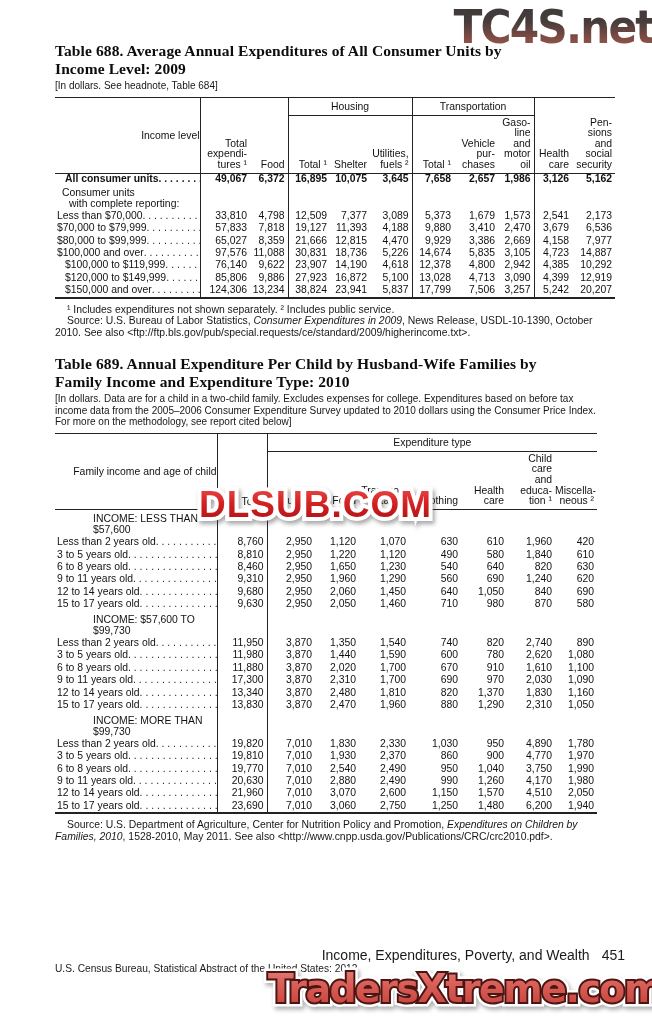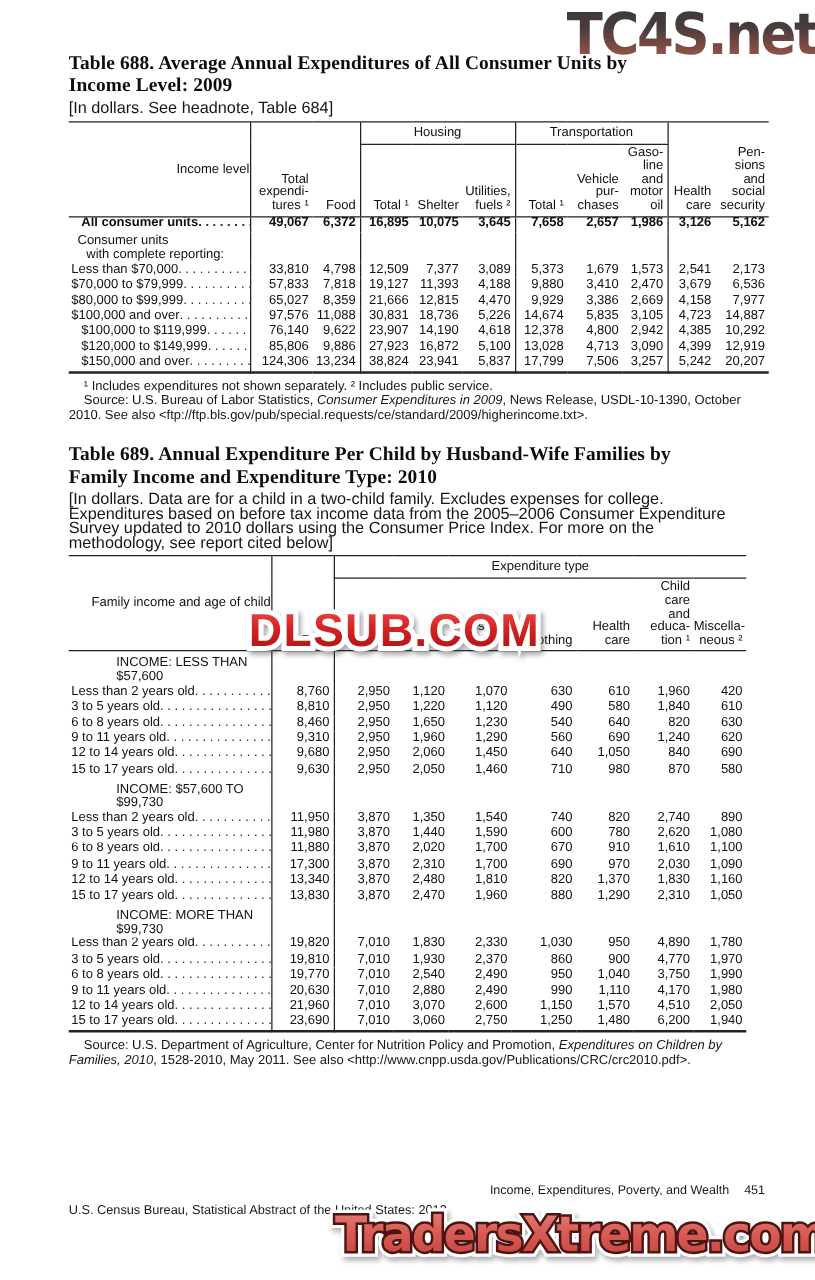--- a/index.html
+++ b/index.html
@@ -3,21 +3,21 @@
 <meta charset="utf-8">
 <style>
   html,body{margin:0;padding:0;background:#888;}
   .page{position:relative;width:652px;height:1024px;background:#fff;overflow:hidden;
         font-family:"Liberation Sans",sans-serif;color:#111;}
   .content{position:absolute;left:55px;top:42px;width:562px;}
 
   
   .tbl-title{font-family:"Liberation Serif",serif;font-weight:bold;font-size:15.5px;
              line-height:17.5px;white-space:pre-line;margin:0;color:#0d0d0d;letter-spacing:.1px;}
-  .headnote{font-size:13px;line-height:11.6px;margin:3px 0 5px 0;color:#161616;}
+  .headnote{font-size:10px;line-height:11.6px;margin:3px 0 5px 0;color:#161616;}
 
   
   table{border-collapse:collapse;table-layout:fixed;border-top:1px solid #222;
         border-bottom:2px solid #222;}
   #tbl688{width:560px;}
   #tbl689{width:542px;}
   thead{border-bottom:1.6px solid #222;}
   th,td{font-size:10.4px;font-weight:normal;padding:0;}
   th.stub{vertical-align:middle;text-align:right;line-height:11px;}
   tr.grp th{height:15px;}
@@ -39,21 +39,21 @@
   tr.headingrow td{padding-top:3.5px;padding-bottom:1px;}
   tr.headingrow td.lblcell{padding-left:38px;line-height:11px;}
 
   
   .fn{margin-top:5px;}
   .fn p{margin:0;font-size:10.4px;line-height:11.8px;text-indent:12px;color:#161616;}
   .fn .it{font-style:italic;}
   .gap1{height:16px;}
 
   
-  .running{position:absolute;top:947px;right:40px;font-size:10px;color:#1a1a1a;}
+  .running{position:absolute;top:947px;right:27px;font-size:14px;color:#1a1a1a;}
   .running .pg{margin-left:12px;}
   .bureau{position:absolute;top:963px;left:55px;font-size:10.2px;color:#1a1a1a;}
 
   
   .wm{position:absolute;z-index:6;pointer-events:none;}
   .wm-top{top:0px;right:-2px;font-family:"DejaVu Sans",sans-serif;font-weight:bold;
           font-size:46px;letter-spacing:-2px;transform:scaleX(.92);transform-origin:right top;
           background:linear-gradient(#303030 0%,#3d3231 40%,#7c443c 72%,#a05a4e 100%);
           -webkit-background-clip:text;background-clip:text;color:transparent;opacity:.95;}
   .wm-stack{position:relative;display:inline-block;}
@@ -620,21 +620,21 @@
               <span class="lbl">
                 <span class="t">9 to 11 years old</span>
                 <span class="dots"></span>
               </span>
             </td>
             <td class="num vl">20,630</td>
             <td class="num vl">7,010</td>
             <td class="num">2,880</td>
             <td class="num">2,490</td>
             <td class="num">990</td>
-            <td class="num">1,110</td>
+            <td class="num">1,260</td>
             <td class="num">4,170</td>
             <td class="num">1,980</td>
           </tr>
           <tr>
             <td class="lblcell ind0">
               <span class="lbl">
                 <span class="t">12 to 14 years old</span>
                 <span class="dots"></span>
               </span>
             </td>

